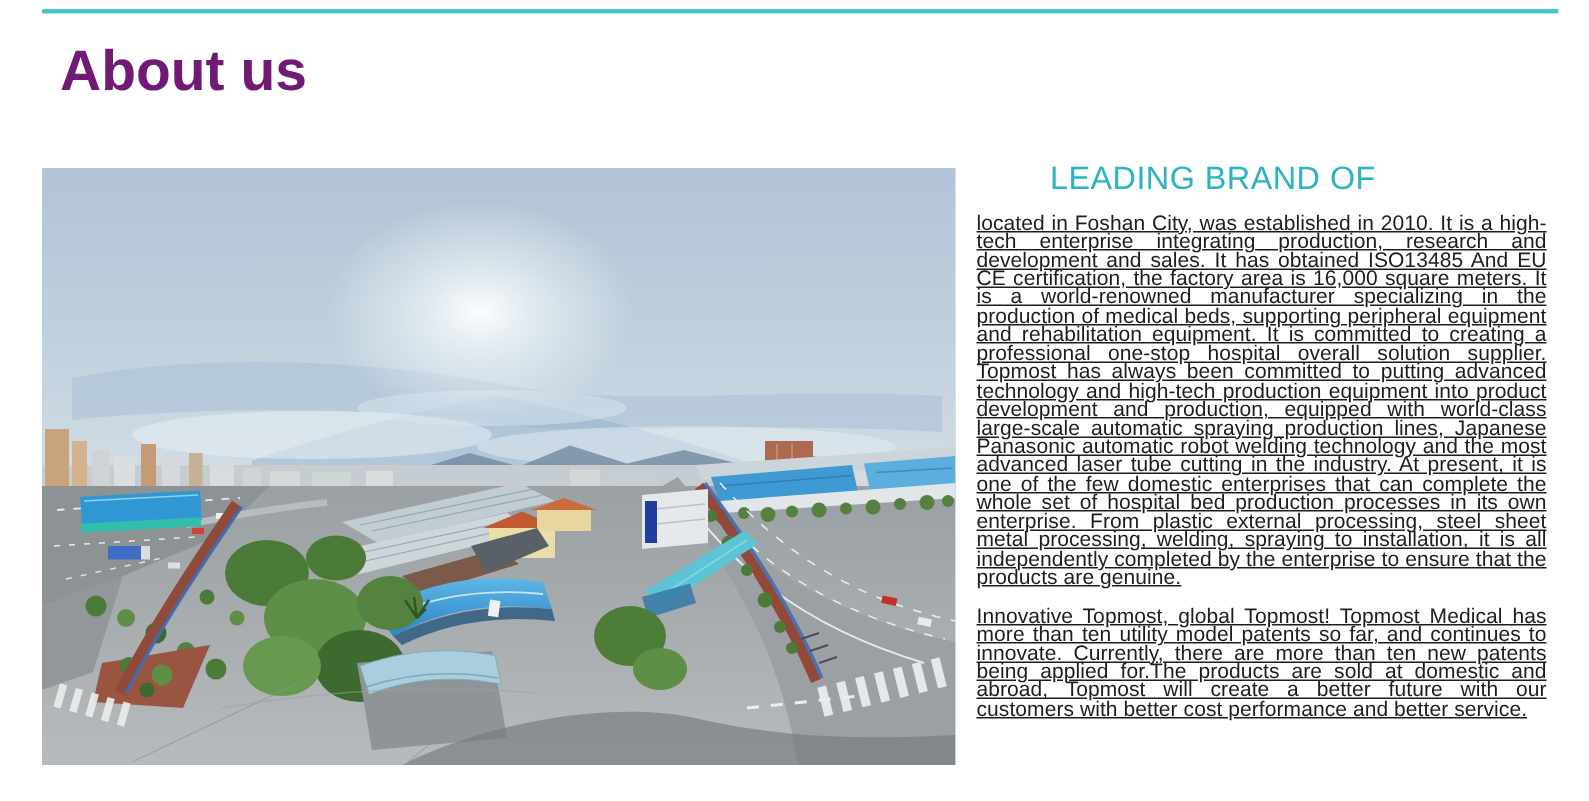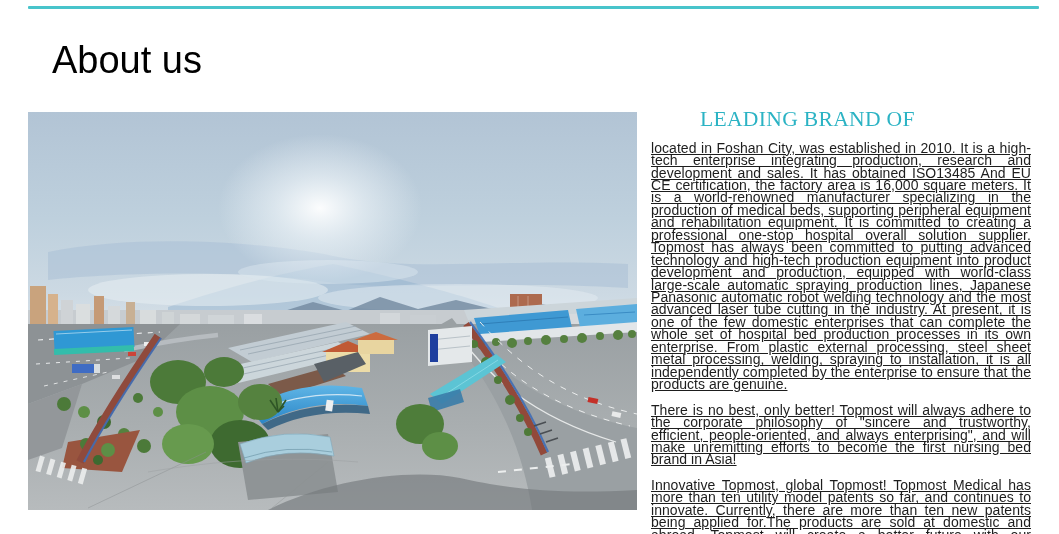--- a/index.html
+++ b/index.html
@@ -5,36 +5,36 @@
   html,body{margin:0;padding:0;background:#ffffff;}
   body{
     width:1059px;height:534px;position:relative;overflow:hidden;
     font-family:"Liberation Sans", sans-serif;
   }
   .top-rule{
     position:absolute;left:28px;top:6px;width:1011px;height:3px;
     background:#48c4cb;border-radius:1px;
   }
   .page-title{
-    position:absolute;left:40px;top:28px;margin:12px;
-    font-size:38px;font-weight:400;color:#000000;letter-spacing:0px;
+    position:absolute;left:40px;top:28px;margin:0;
+    font-size:38px;font-weight:700;color:#701a75;letter-spacing:0px;
     line-height:1.1;
   }
   .photo-frame{
     position:absolute;left:28px;top:112px;width:609px;height:398px;
     overflow:hidden;background:#b9c9d6;
   }
   .photo-frame svg{display:block;width:100%;height:100%;}
   .text-col{
     position:absolute;left:651px;top:107px;width:380px;
   }
   .section-heading{
     margin:0 0 10px 49px;
     font-size:21.6px;line-height:24.6px;font-weight:400;
-    color:#2bb3c4;letter-spacing:0.3px;font-family:Liberation Serif, serif;
+    color:#2bb3c4;letter-spacing:0.3px;
   }
   .section-heading span{display:block;}
   .text-col p{
     margin:0 0 13px 0;
     font-size:14px;line-height:12.45px;letter-spacing:0.05px;
     text-align:justify;color:#1d1d1d;text-decoration:underline;
   }
 </style>
 </head>
 <body>
@@ -264,15 +264,14 @@
       <path d="M120,360 C190,348 260,344 330,350" stroke="#9ba0a2" stroke-width="1" opacity="0.5" fill="none"></path>
     </g>
   </svg>
 </div>
 
 <div class="text-col">
   <h2 class="section-heading">
     <span>LEADING BRAND OF</span>
   </h2>
   <p>located in Foshan City, was established in 2010.  It is a high-tech enterprise integrating production, research and development and sales. It has obtained ISO13485 And EU CE certification, the  factory area is 16,000 square meters. It is a world-renowned manufacturer specializing in the production of medical beds, supporting peripheral equipment and rehabilitation equipment. It is committed to creating a professional one-stop hospital overall solution supplier. Topmost has always been committed to putting advanced technology and high-tech production equipment into product development and production, equipped with world-class large-scale automatic spraying production lines, Japanese Panasonic automatic robot welding technology and the most advanced laser tube cutting in the industry. At present, it is one of the few domestic enterprises that can complete the whole set of hospital bed production processes in its own enterprise. From plastic external processing, steel sheet metal processing, welding, spraying to installation, it is all independently completed by the enterprise to ensure that the products are genuine.</p>
-  <p>There is no best, only better! Topmost will always adhere to the corporate philosophy of "sincere and trustworthy, efficient, people-oriented, and always enterprising", and will make unremitting efforts to become the first nursing bed brand in Asia!</p>
   <p>Innovative Topmost, global Topmost! Topmost Medical has more than ten utility model patents so far, and continues to innovate. Currently, there are more than ten new patents being applied for.The products are sold at domestic  and abroad, Topmost will create a better future with our customers with better cost performance and better service.</p>
 </div>
 
 </body></html>

